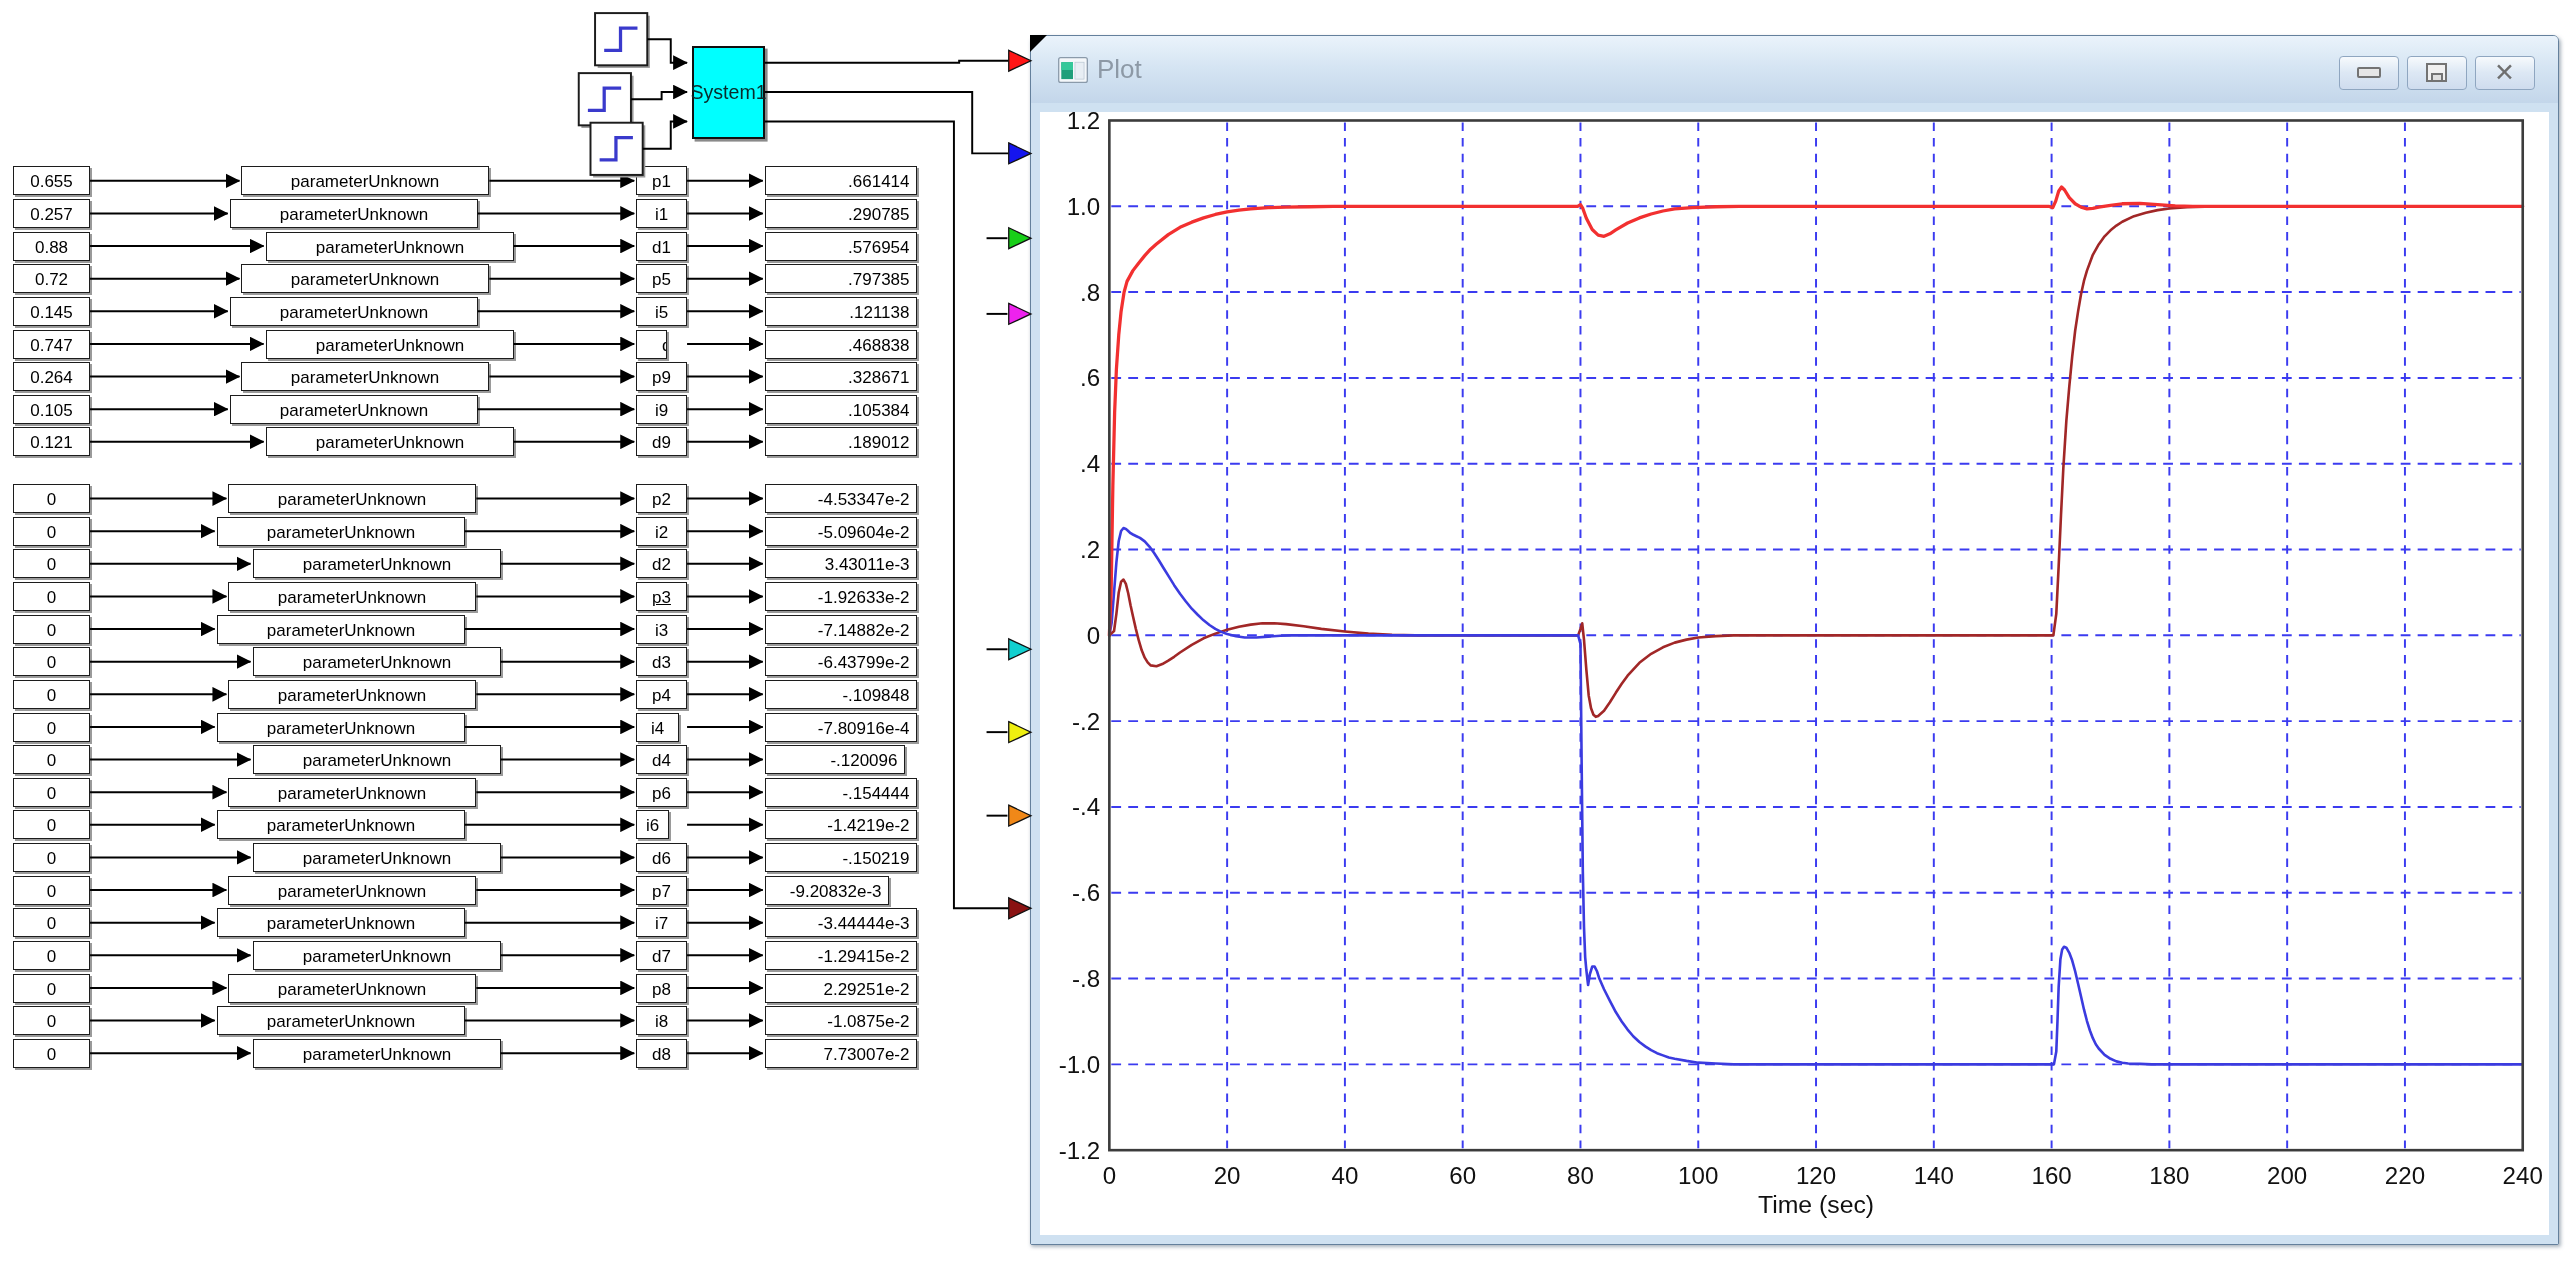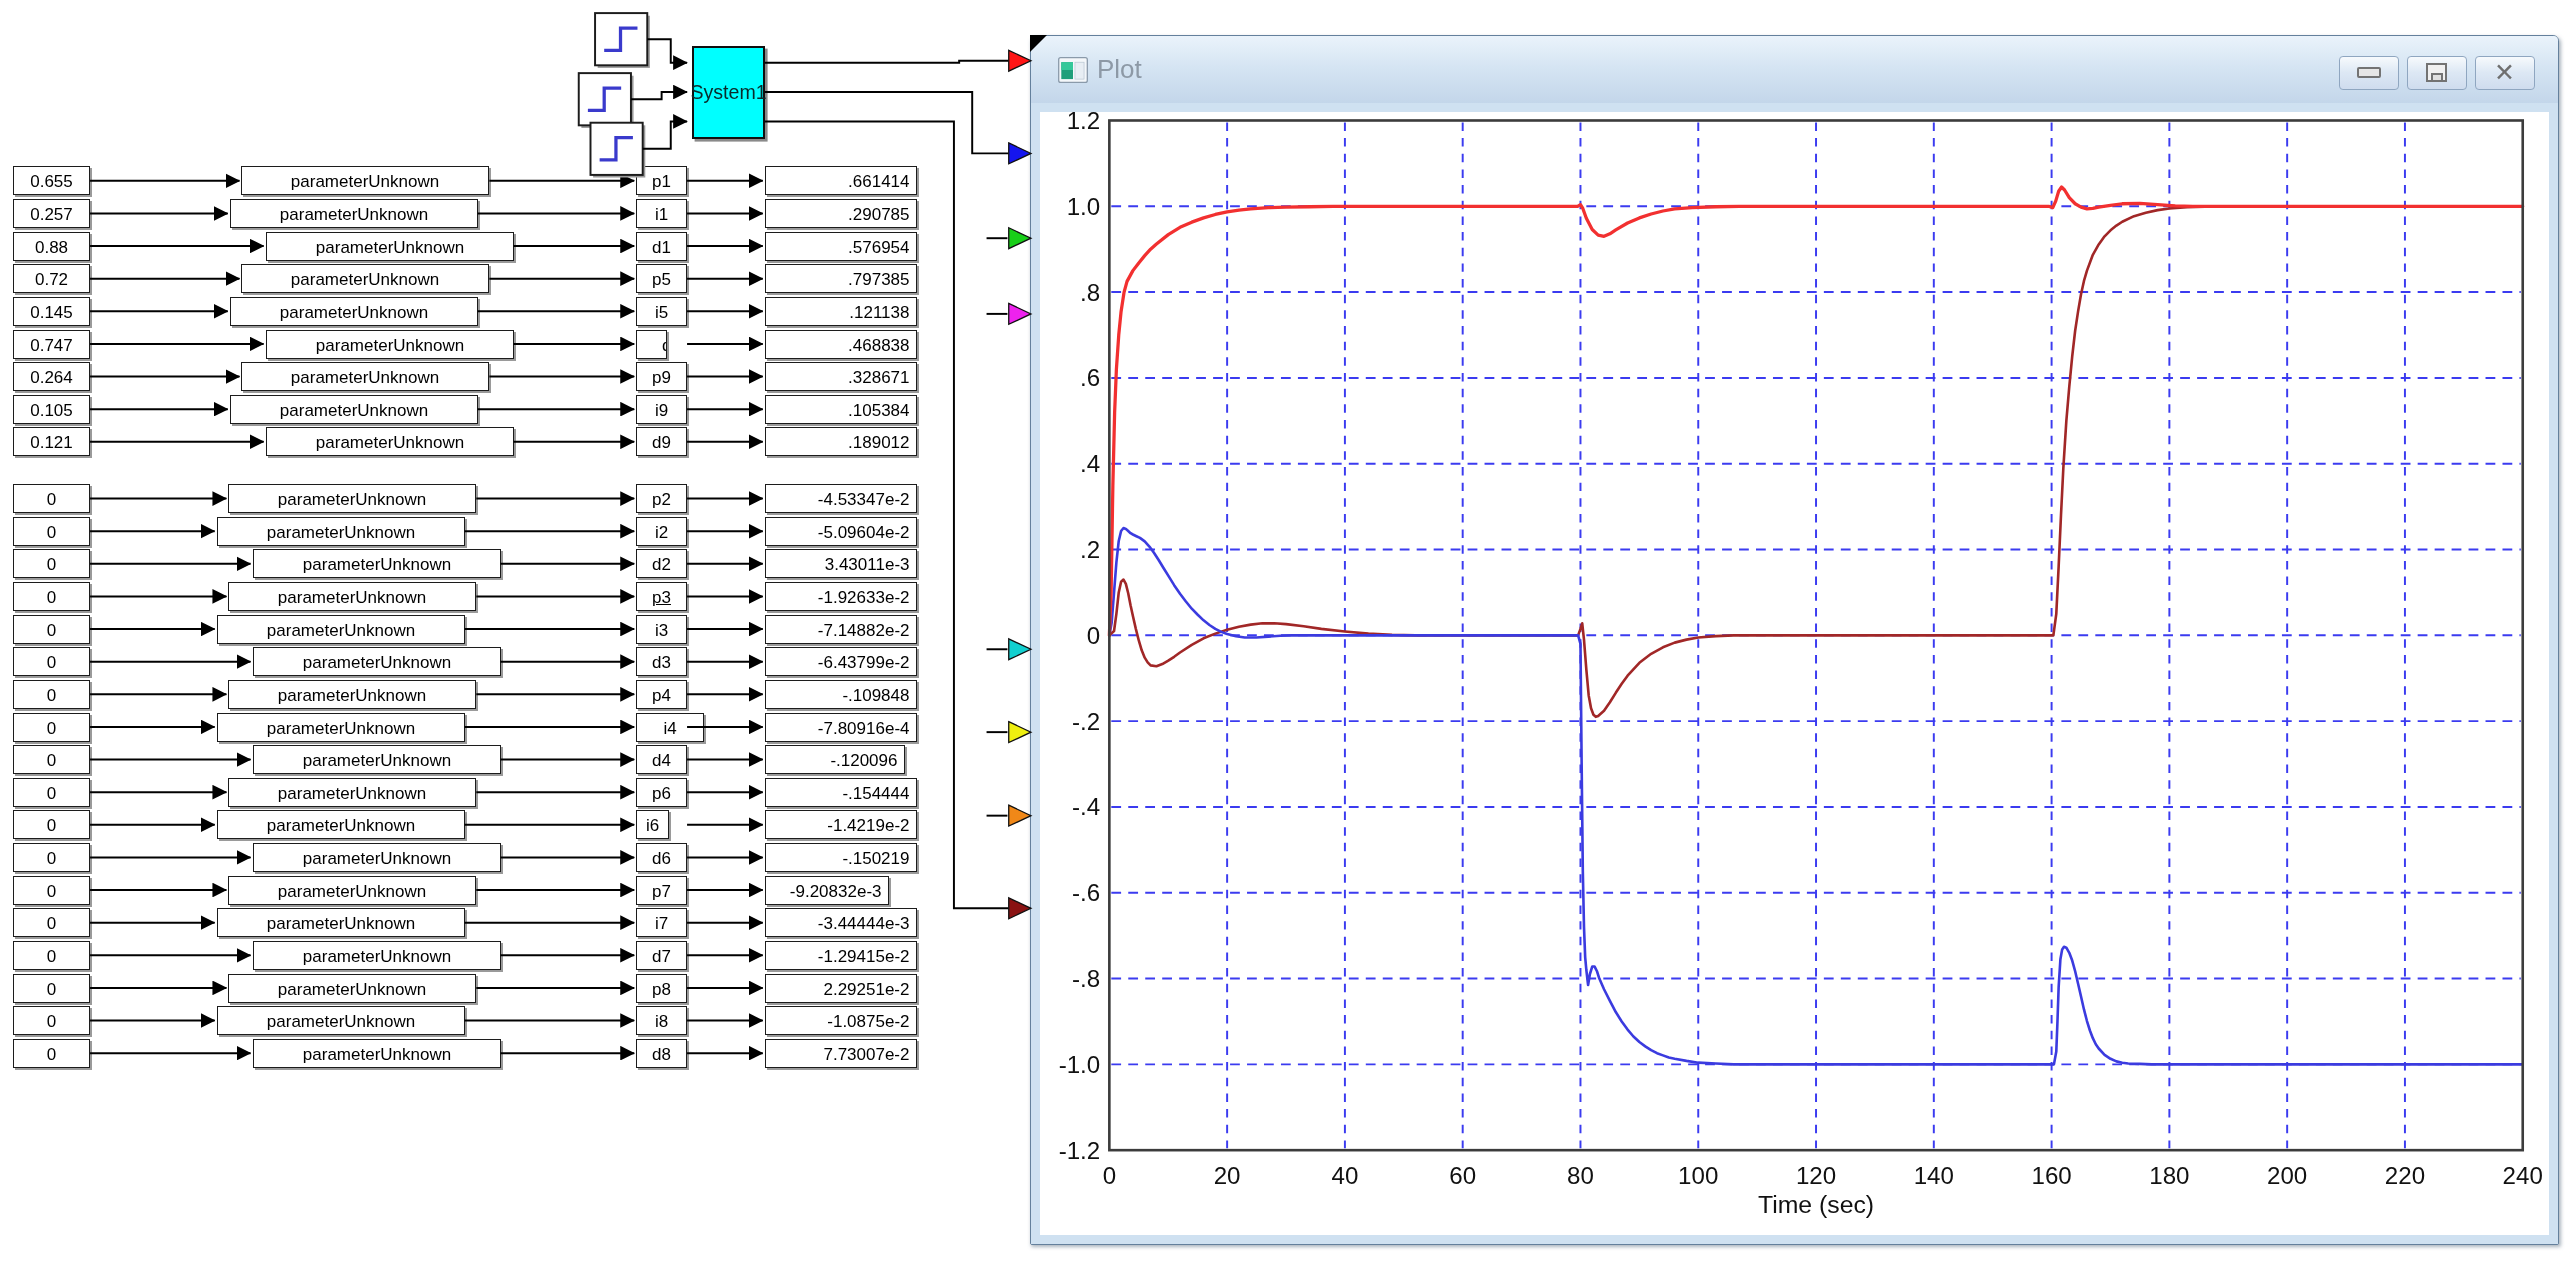--- a/index.html
+++ b/index.html
@@ -110,21 +110,21 @@
     <div class="blk center" style="left: 13px; top: 647px; width: 77px;">0</div>
     <div class="blk center" style="left: 253px; top: 647px; width: 248px;">parameterUnknown</div>
     <div class="blk center" style="left: 636px; top: 647px; width: 51px;">d3</div>
     <div class="blk right" style="left: 765px; top: 647px; width: 152px;">-6.43799e-2</div>
     <div class="blk center" style="left: 13px; top: 680px; width: 77px;">0</div>
     <div class="blk center" style="left: 228px; top: 680px; width: 248px;">parameterUnknown</div>
     <div class="blk center" style="left: 636px; top: 680px; width: 51px;">p4</div>
     <div class="blk right" style="left: 765px; top: 680px; width: 152px;">-.109848</div>
     <div class="blk center" style="left: 13px; top: 713px; width: 77px;">0</div>
     <div class="blk center" style="left: 217px; top: 713px; width: 248px;">parameterUnknown</div>
-    <div class="blk center" style="left: 636px; top: 713px; width: 68px;">i4</div>
+    <div class="blk center" style="left: 636px; top: 713px; width: 43px;">i4</div>
     <div class="blk right" style="left: 765px; top: 713px; width: 152px;">-7.80916e-4</div>
     <div class="blk center" style="left: 13px; top: 745px; width: 77px;">0</div>
     <div class="blk center" style="left: 253px; top: 745px; width: 248px;">parameterUnknown</div>
     <div class="blk center" style="left: 636px; top: 745px; width: 51px;">d4</div>
     <div class="blk right" style="left: 765px; top: 745px; width: 140px;">-.120096</div>
     <div class="blk center" style="left: 13px; top: 778px; width: 77px;">0</div>
     <div class="blk center" style="left: 228px; top: 778px; width: 248px;">parameterUnknown</div>
     <div class="blk center" style="left: 636px; top: 778px; width: 51px;">p6</div>
     <div class="blk right" style="left: 765px; top: 778px; width: 152px;">-.154444</div>
     <div class="blk center" style="left: 13px; top: 810px; width: 77px;">0</div>

